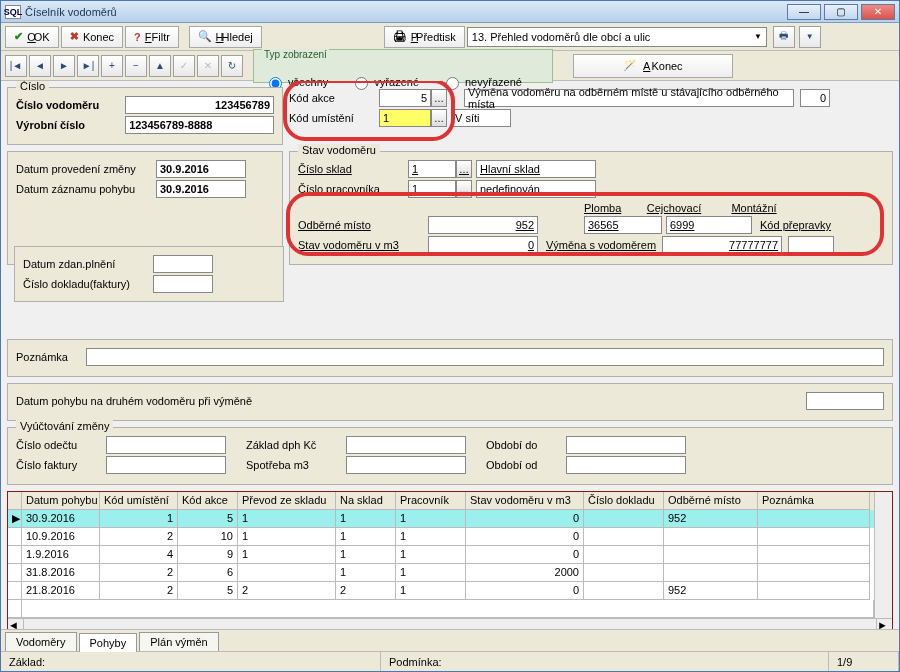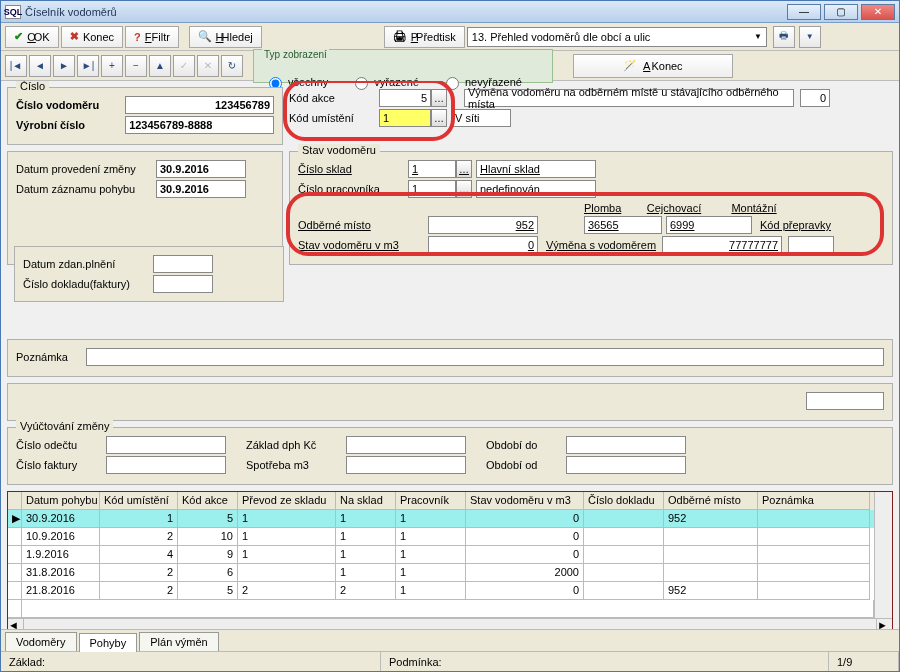--- a/index.html
+++ b/index.html
@@ -279,20 +279,21 @@
 
     <div class="panel" style="margin-top:74px">
       <div class="row">
           <span class="lbl" style="width:70px">Poznámka</span>
           <span class="inp" style="flex:1"></span>
         </div>
     </div>
 
     <div class="panel" style="margin-top:6px">
       <div class="row">
+          <span class="lbl" style="width:260px">Datum pohybu na druhém vodoměru při výměně</span>
           <span style="flex:1"></span>
           <span class="inp" style="width:78px"></span>
         </div>
     </div>
 
     <div class="panel" style="margin-top:6px">
       <span class="ptitle">Vyúčtování změny</span>
       <div class="row">
         <span class="lbl" style="width:90px">Číslo odečtu</span>
           <span class="inp" style="width:120px"></span>

